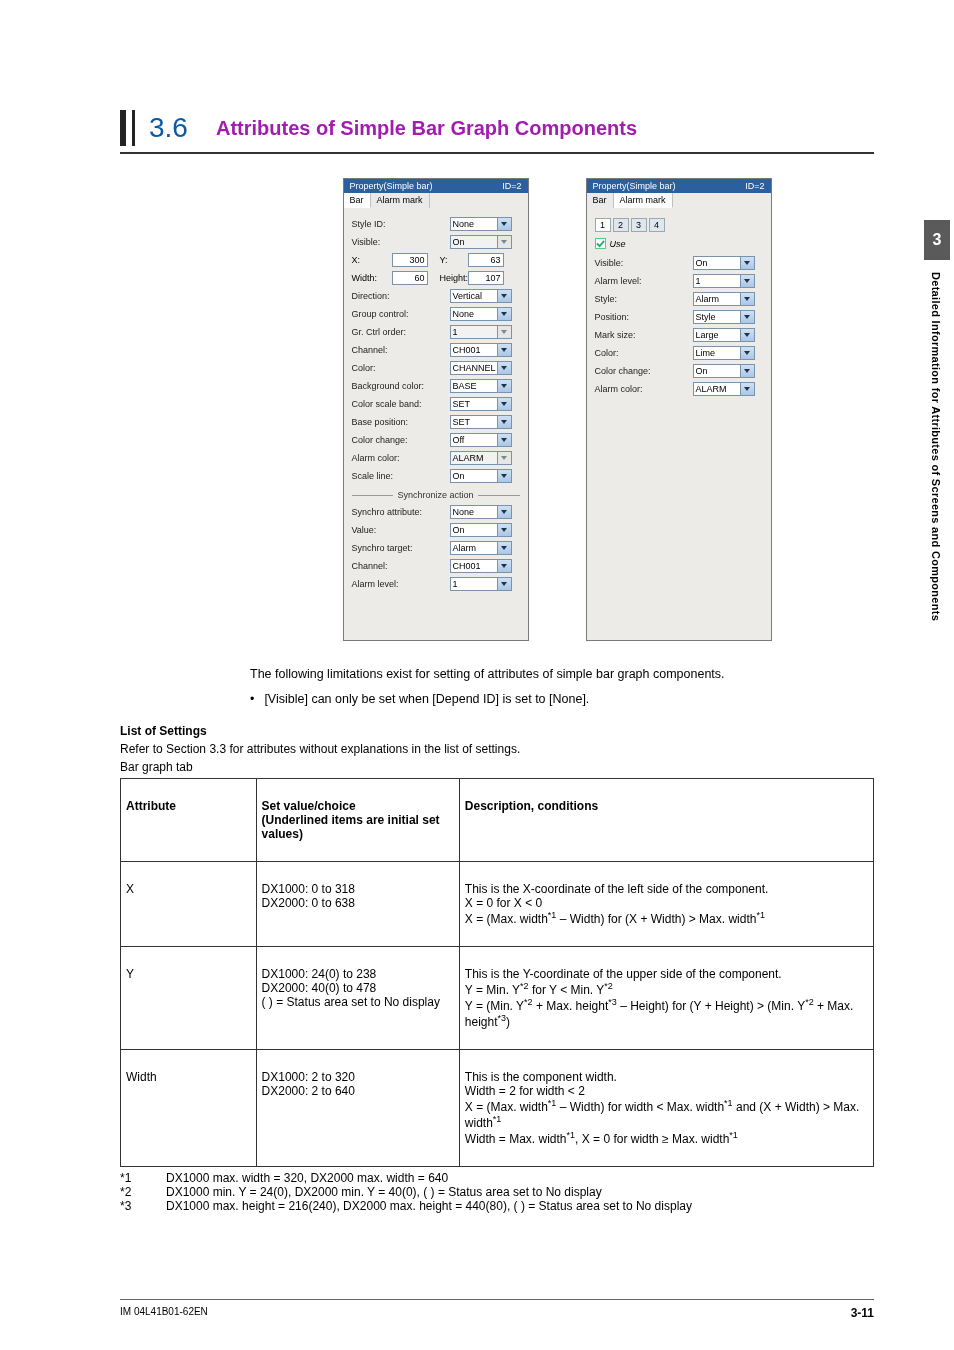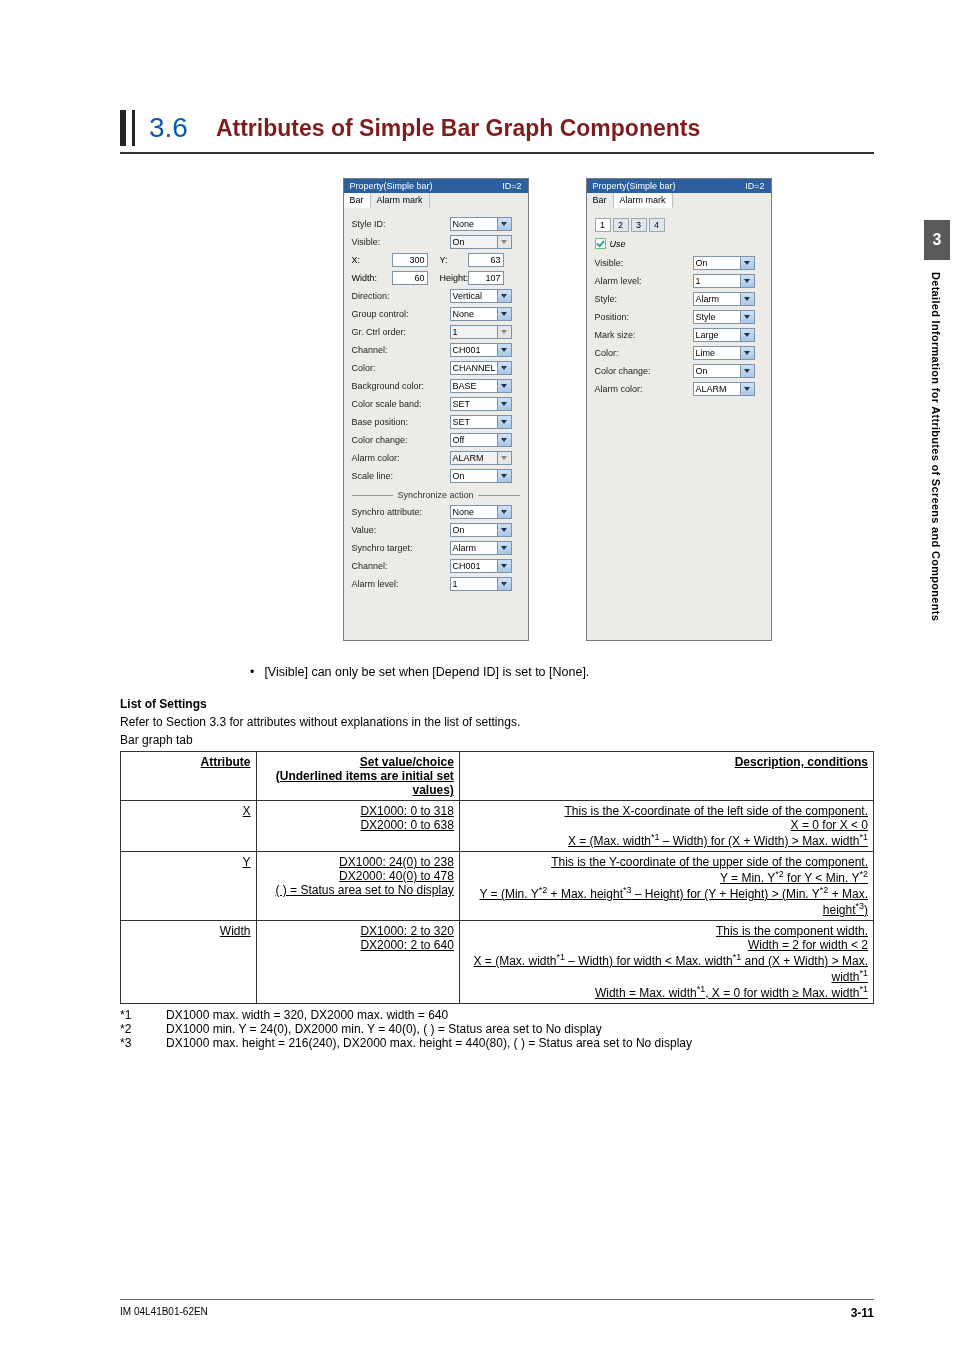--- a/index.html
+++ b/index.html
@@ -5,21 +5,21 @@
   * { box-sizing: border-box; margin: 0; padding: 0; }
   html, body { width: 954px; height: 1350px; font-family: Arial, sans-serif; background: #fff; color: #000; }
   .page { position: relative; width: 954px; height: 1350px; padding: 110px 80px 40px 120px; }
   .side-tab { position: absolute; right: 0; top: 220px; width: 30px; }
   .side-tab-num { background: #5a5a5a; color: #fff; width: 26px; height: 40px; display: flex; align-items: center; justify-content: center; font-size: 16px; font-weight: bold; }
   .side-tab-text { writing-mode: vertical-rl; font-size: 11px; font-weight: bold; padding: 12px 6px 0 6px; letter-spacing: 0.3px; }
   .title-block { display: flex; align-items: center; border-bottom: 2px solid #333; padding-bottom: 6px; margin-bottom: 24px; }
   .title-bar { width: 6px; height: 36px; background: #222; margin-right: 6px; }
   .title-bar2 { width: 3px; height: 36px; background: #222; margin-right: 14px; }
   .title-num { font-size: 28px; font-weight: normal; color: #0b5aa8; margin-right: 28px; }
-  .title-text { font-size: 23px; font-weight: bold; color: #7f1d1d; }
+  .title-text { font-size: 20px; font-weight: bold; color: #a21caf; }
   .panels { display: flex; gap: 57px; justify-content: center; margin-left: 120px; margin-bottom: 24px; }
   .panel { width: 186px; border: 1px solid #7a7a7a; background: #ecebe8; font-size: 9px; }
   .panel-header { background: #2b5f9e; color: #fff; display: flex; justify-content: space-between; padding: 2px 6px; font-size: 9px; }
   .tabs { display: flex; }
   .tab { padding: 2px 6px; font-size: 9px; border-right: 1px solid #c0c0c0; background: #eaeaea; }
   .tab.active { background: #fefefe; border-bottom: 1px solid #fff; }
   .panel-body { padding: 6px 8px 10px 8px; min-height: 432px; }
   .row { display: flex; align-items: center; margin: 2px 0; height: 16px; }
   .row .lbl { flex: 1; font-size: 9px; color: #222; }
   .row .ctl { width: 70px; display: flex; }
@@ -41,21 +41,21 @@
   .num-tab.active { background:#fff; }
   .chk-row { display:flex; align-items:center; gap:4px; margin:5px 0 6px;font-style:italic; }
   .chk { width:11px; height:11px; border:1px solid #5c7; background:#fff; display:flex; align-items:center; justify-content:center; }
   .chk svg { width:9px; height:9px; }
   .para { font-size: 12.5px; margin-left: 130px; margin-bottom: 8px; line-height:1.5; }
   .bullet { display:flex; font-size:12.5px; margin-left:130px; margin-bottom:18px; }
   .bullet .b { margin-right:10px; }
   .list-h { font-size:12px; font-weight:bold; margin: 4px 0 4px 0; }
   .list-p { font-size:12px; margin-bottom:4px; }
   table.settings { border-collapse: collapse; width: 100%; font-size: 12px; }
-  table.settings th, table.settings td { border: 1px solid #333; padding: 3px 5px; vertical-align: top; text-align: right; text-decoration: underline; }
+  table.settings th, table.settings td { border: 1px solid #333; padding: 20px 5px; vertical-align: top; text-align: left; }
   table.settings th { font-weight: bold; background:#fff; }
   .sup { font-size: 9px; vertical-align: super; }
   .footnotes { font-size: 12px; margin-top: 4px; }
   .footnotes div { display:flex; }
   .footnotes .fn-key { width:46px; }
   .footer-rule { position:absolute; left:120px; right:80px; bottom:50px; height:1px; background:#666; }
   .footer { position:absolute; left:120px; right:80px; bottom:30px; display:flex; justify-content:space-between; font-size:10px; }
   .footer .pg { font-weight:bold; font-size:12px; }
 </style>
 </head>
@@ -469,20 +469,21 @@
                   </svg>
                 </span>
               </span>
             </span>
           </div>
       </div>
     </div>
 
   </div>
 
+  <div class="para">The following limitations exist for setting of attributes of simple bar graph components.</div>
   <div class="bullet">
       <span class="b">•</span>
       <span>[Visible] can only be set when [Depend ID] is set to [None].</span>
     </div>
 
   <div class="list-h">List of Settings</div>
   <div class="list-p">Refer to Section 3.3 for attributes without explanations in the list of settings.</div>
   <div class="list-p">Bar graph tab</div>
 
   <table class="settings">

